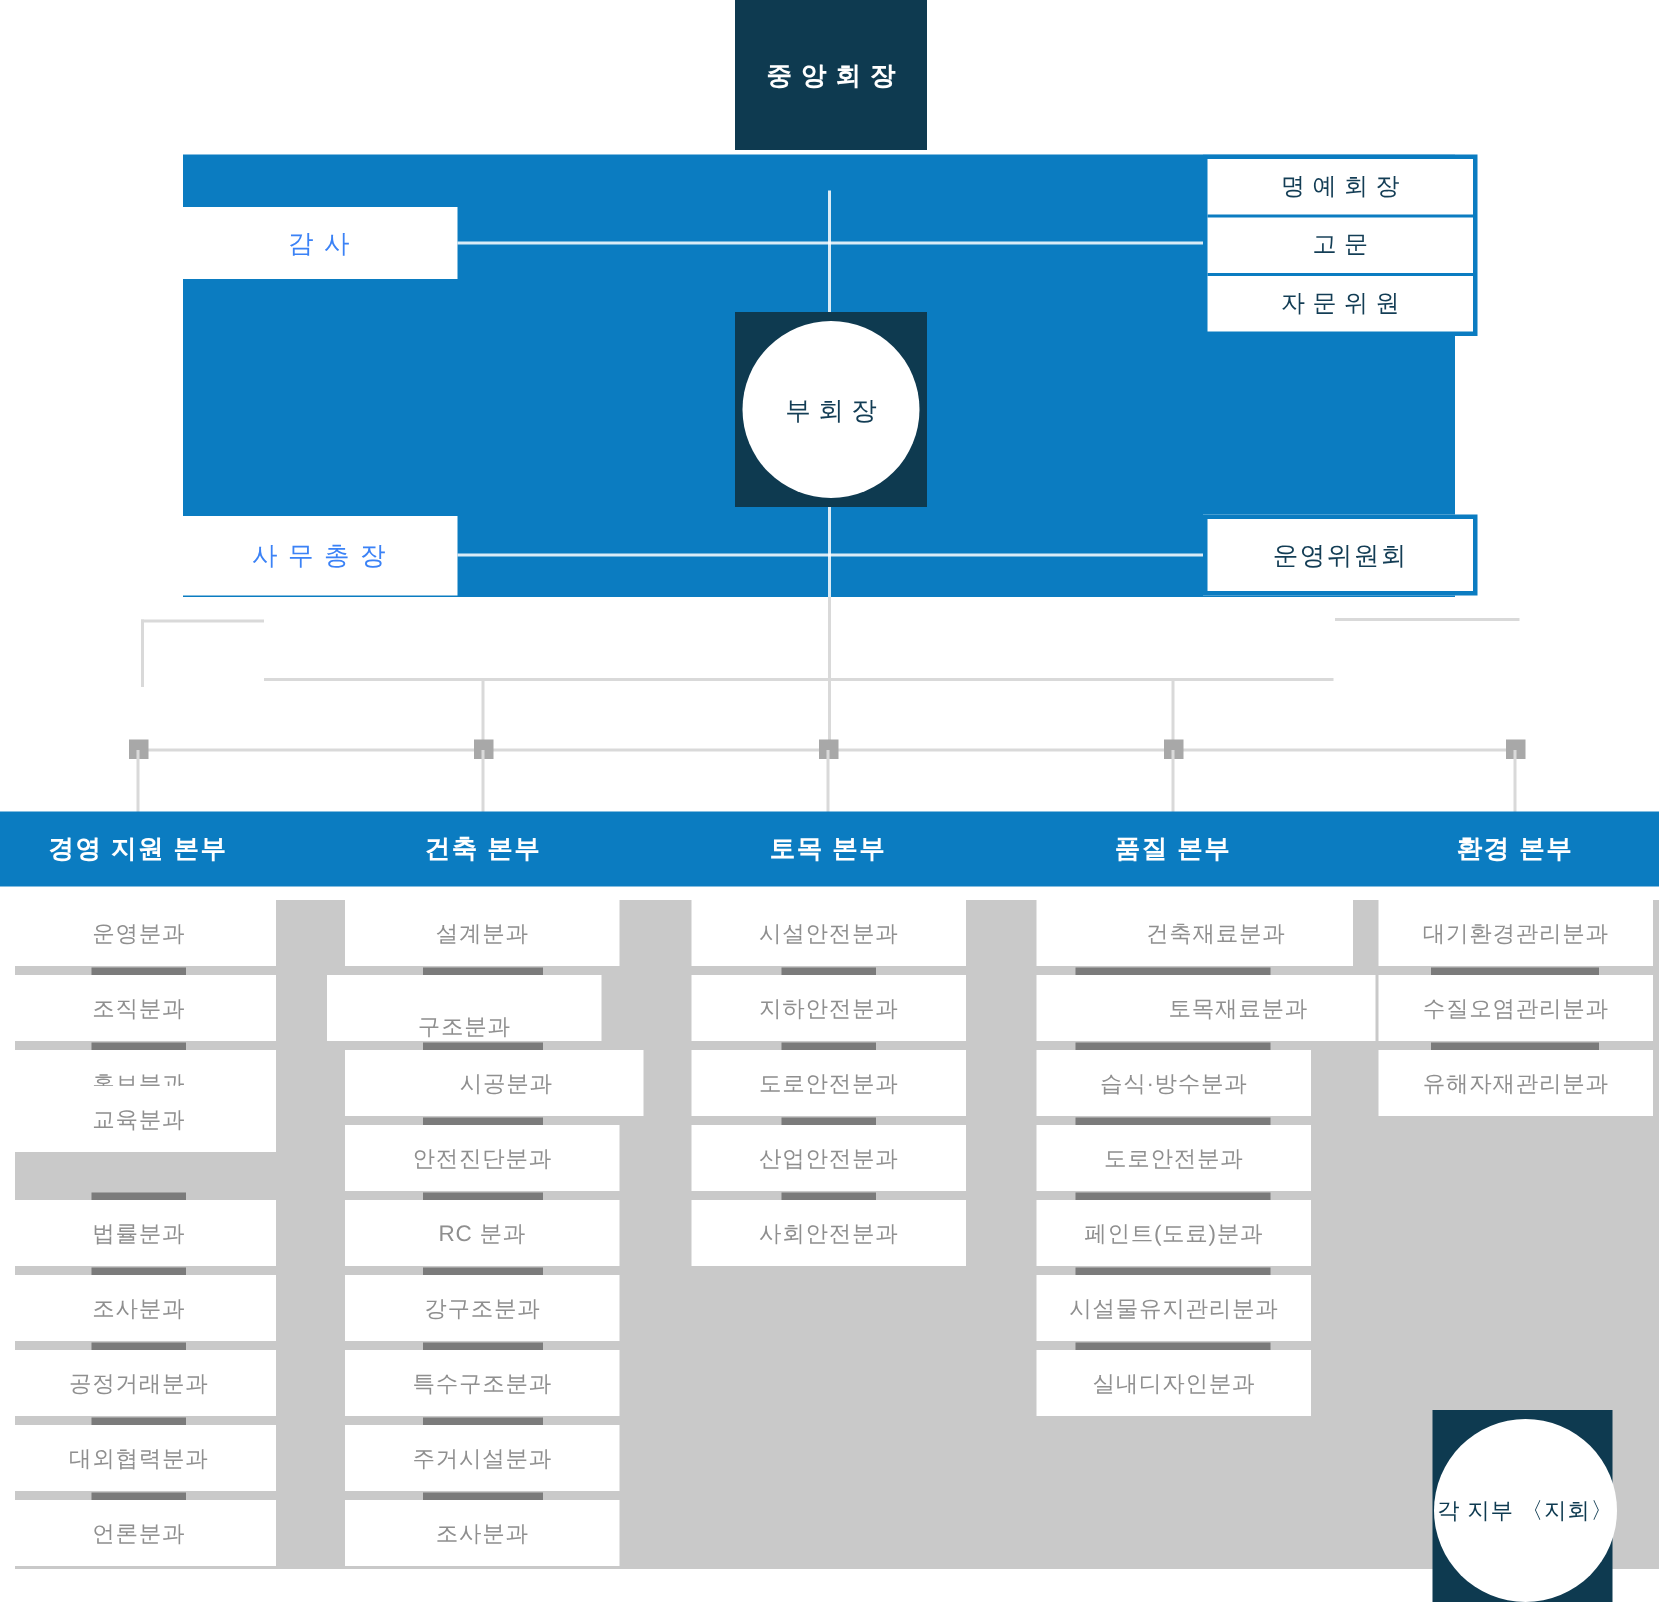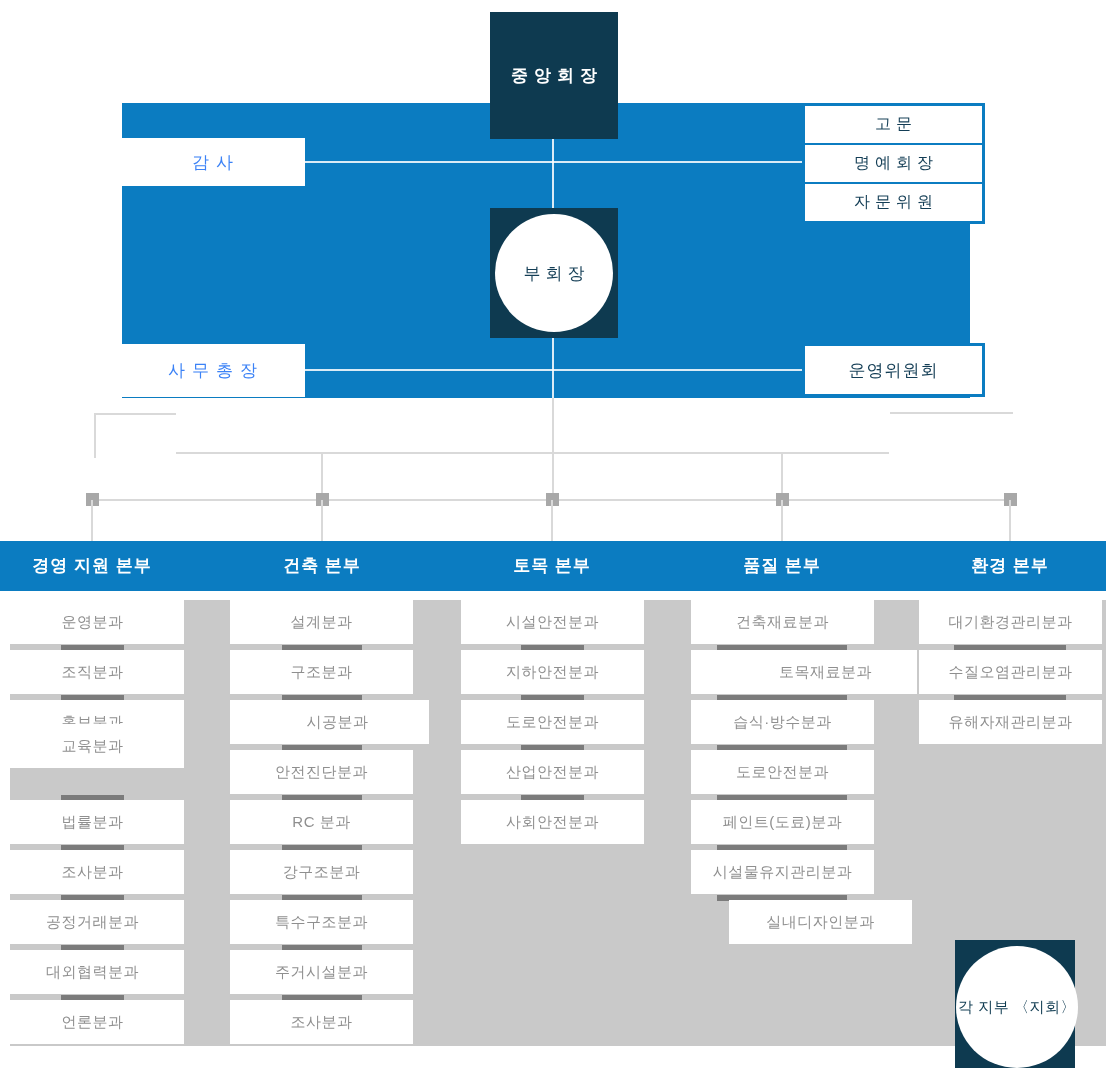--- a/index.html
+++ b/index.html
@@ -3,21 +3,21 @@
 <meta charset="utf-8">
 <style>
   html,body{margin:0;padding:0;background:#fff;}
   #chart{
     position:relative;width:1106px;height:1068px;background:#fff;
     font-family:"Liberation Sans",sans-serif;overflow:hidden;
   }
   .abs{position:absolute;}
   
   .chairman{
-    left:490px;top:12px;width:128px;height:127px;background:#0e3a50;
+    left:490px;top:0;width:128px;height:100px;background:#0e3a50;
     display:flex;align-items:center;justify-content:center;
     color:#fff;font-size:17px;font-weight:bold;letter-spacing:6px;text-indent:6px;
   }
   .blue-band{left:122px;top:103px;width:848px;height:295px;background:#0b7cc1;}
   .wline{position:absolute;background:rgba(255,255,255,0.85);}
   .gline{position:absolute;background:#d9d9d9;}
   .audit-box,.secretary-box{
     left:120px;width:185px;background:#fff;display:flex;align-items:center;justify-content:center;
     color:#3b82f6;font-size:17px;letter-spacing:7px;text-indent:7px;
   }
@@ -82,24 +82,24 @@
   <div class="abs chairman">
     <span>중앙회장</span>
   </div>
 
   <div class="abs audit-box">
     <span>감사</span>
   </div>
 
   <div class="abs advisor-stack">
     <div class="advisor-row">
+      <span>명예회장</span>
+    </div>
+    <div class="advisor-row">
       <span>고문</span>
-    </div>
-    <div class="advisor-row">
-      <span>명예회장</span>
     </div>
     <div class="advisor-row">
       <span>자문위원</span>
     </div>
   </div>
 
   <div class="abs vice-square"></div>
   <div class="abs vice-circle">
     <span>부회장</span>
   </div>
@@ -176,21 +176,21 @@
         <span>대외협력분과</span>
       </div>
       <div class="item-bar" style="left: 60.5px; top: 995px; width: 63px;"></div>
       <div class="item-box" style="left: 1px; top: 1000px;">
         <span>언론분과</span>
       </div>
       <div class="item-box" style="left: 230px; top: 600px;">
         <span>설계분과</span>
       </div>
       <div class="item-bar" style="left: 282px; top: 645px; width: 80px;"></div>
-      <div class="item-box" style="left: 230px; top: 650px;">
+      <div class="item-box" style="left: 218px; top: 650px; align-items: flex-end;">
         <span>구조분과</span>
       </div>
       <div class="item-bar" style="left: 282px; top: 695px; width: 80px;"></div>
       <div class="item-box" style="left: 230px; top: 700px; padding-left: 16px;">
         <span>시공분과</span>
       </div>
       <div class="item-bar" style="left: 282px; top: 745px; width: 80px;"></div>
       <div class="item-box" style="left: 230px; top: 750px;">
         <span>안전진단분과</span>
       </div>
@@ -226,21 +226,21 @@
         <span>도로안전분과</span>
       </div>
       <div class="item-bar" style="left: 520.5px; top: 745px; width: 63px;"></div>
       <div class="item-box" style="left: 461px; top: 750px;">
         <span>산업안전분과</span>
       </div>
       <div class="item-bar" style="left: 520.5px; top: 795px; width: 63px;"></div>
       <div class="item-box" style="left: 461px; top: 800px;">
         <span>사회안전분과</span>
       </div>
-      <div class="item-box" style="left: 691px; top: 600px;">
+      <div class="item-box" style="left: 691px; top: 600px; padding-left: 28px;">
         <span>건축재료분과</span>
       </div>
       <div class="item-bar" style="left: 717px; top: 645px; width: 130px;"></div>
       <div class="item-box" style="left: 691px; top: 650px; padding-left: 43px;">
         <span>토목재료분과</span>
       </div>
       <div class="item-bar" style="left: 717px; top: 695px; width: 130px;"></div>
       <div class="item-box" style="left: 691px; top: 700px;">
         <span>습식·방수분과</span>
       </div>
@@ -250,21 +250,21 @@
       </div>
       <div class="item-bar" style="left: 717px; top: 795px; width: 130px;"></div>
       <div class="item-box" style="left: 691px; top: 800px;">
         <span>페인트(도료)분과</span>
       </div>
       <div class="item-bar" style="left: 717px; top: 845px; width: 130px;"></div>
       <div class="item-box" style="left: 691px; top: 850px;">
         <span>시설물유지관리분과</span>
       </div>
       <div class="item-bar" style="left: 717px; top: 895px; width: 130px;"></div>
-      <div class="item-box" style="left: 691px; top: 900px; margin-left: 38px;">
+      <div class="item-box" style="left: 691px; top: 900px;">
         <span>실내디자인분과</span>
       </div>
       <div class="item-box" style="left: 919px; top: 600px;">
         <span>대기환경관리분과</span>
       </div>
       <div class="item-bar" style="left: 954px; top: 645px; width: 112px;"></div>
       <div class="item-box" style="left: 919px; top: 650px;">
         <span>수질오염관리분과</span>
       </div>
       <div class="item-bar" style="left: 954px; top: 695px; width: 112px;"></div>

